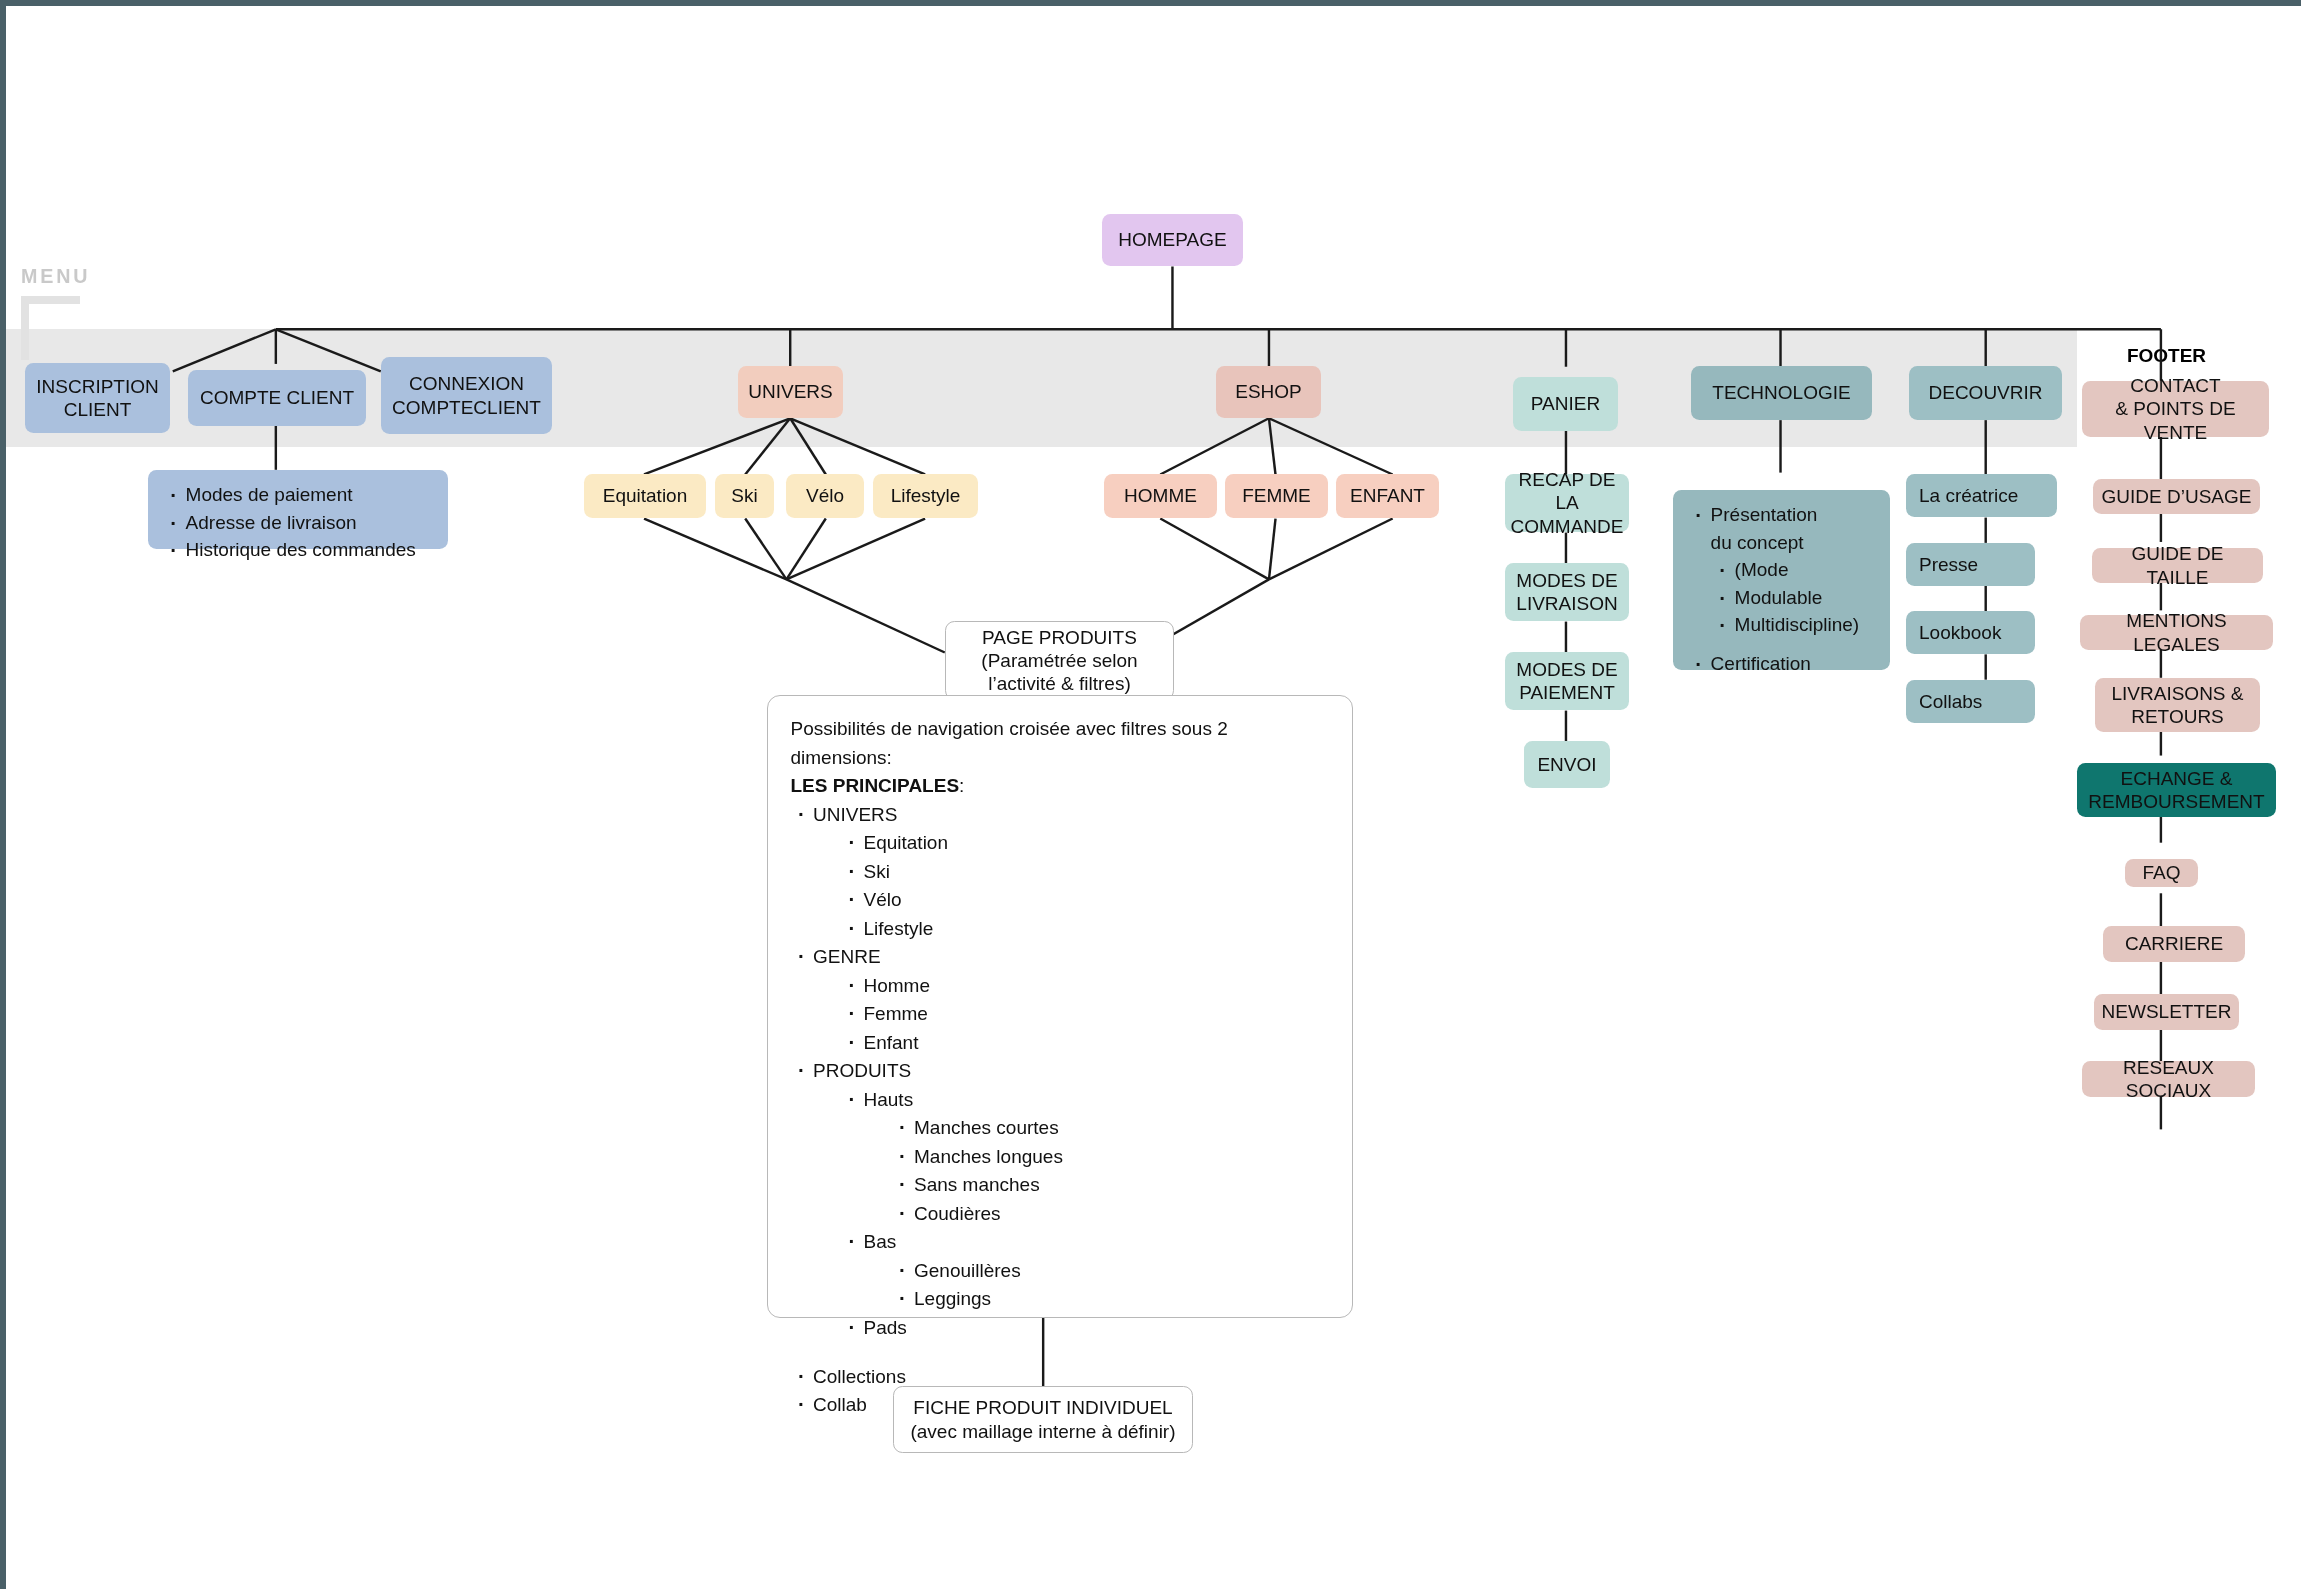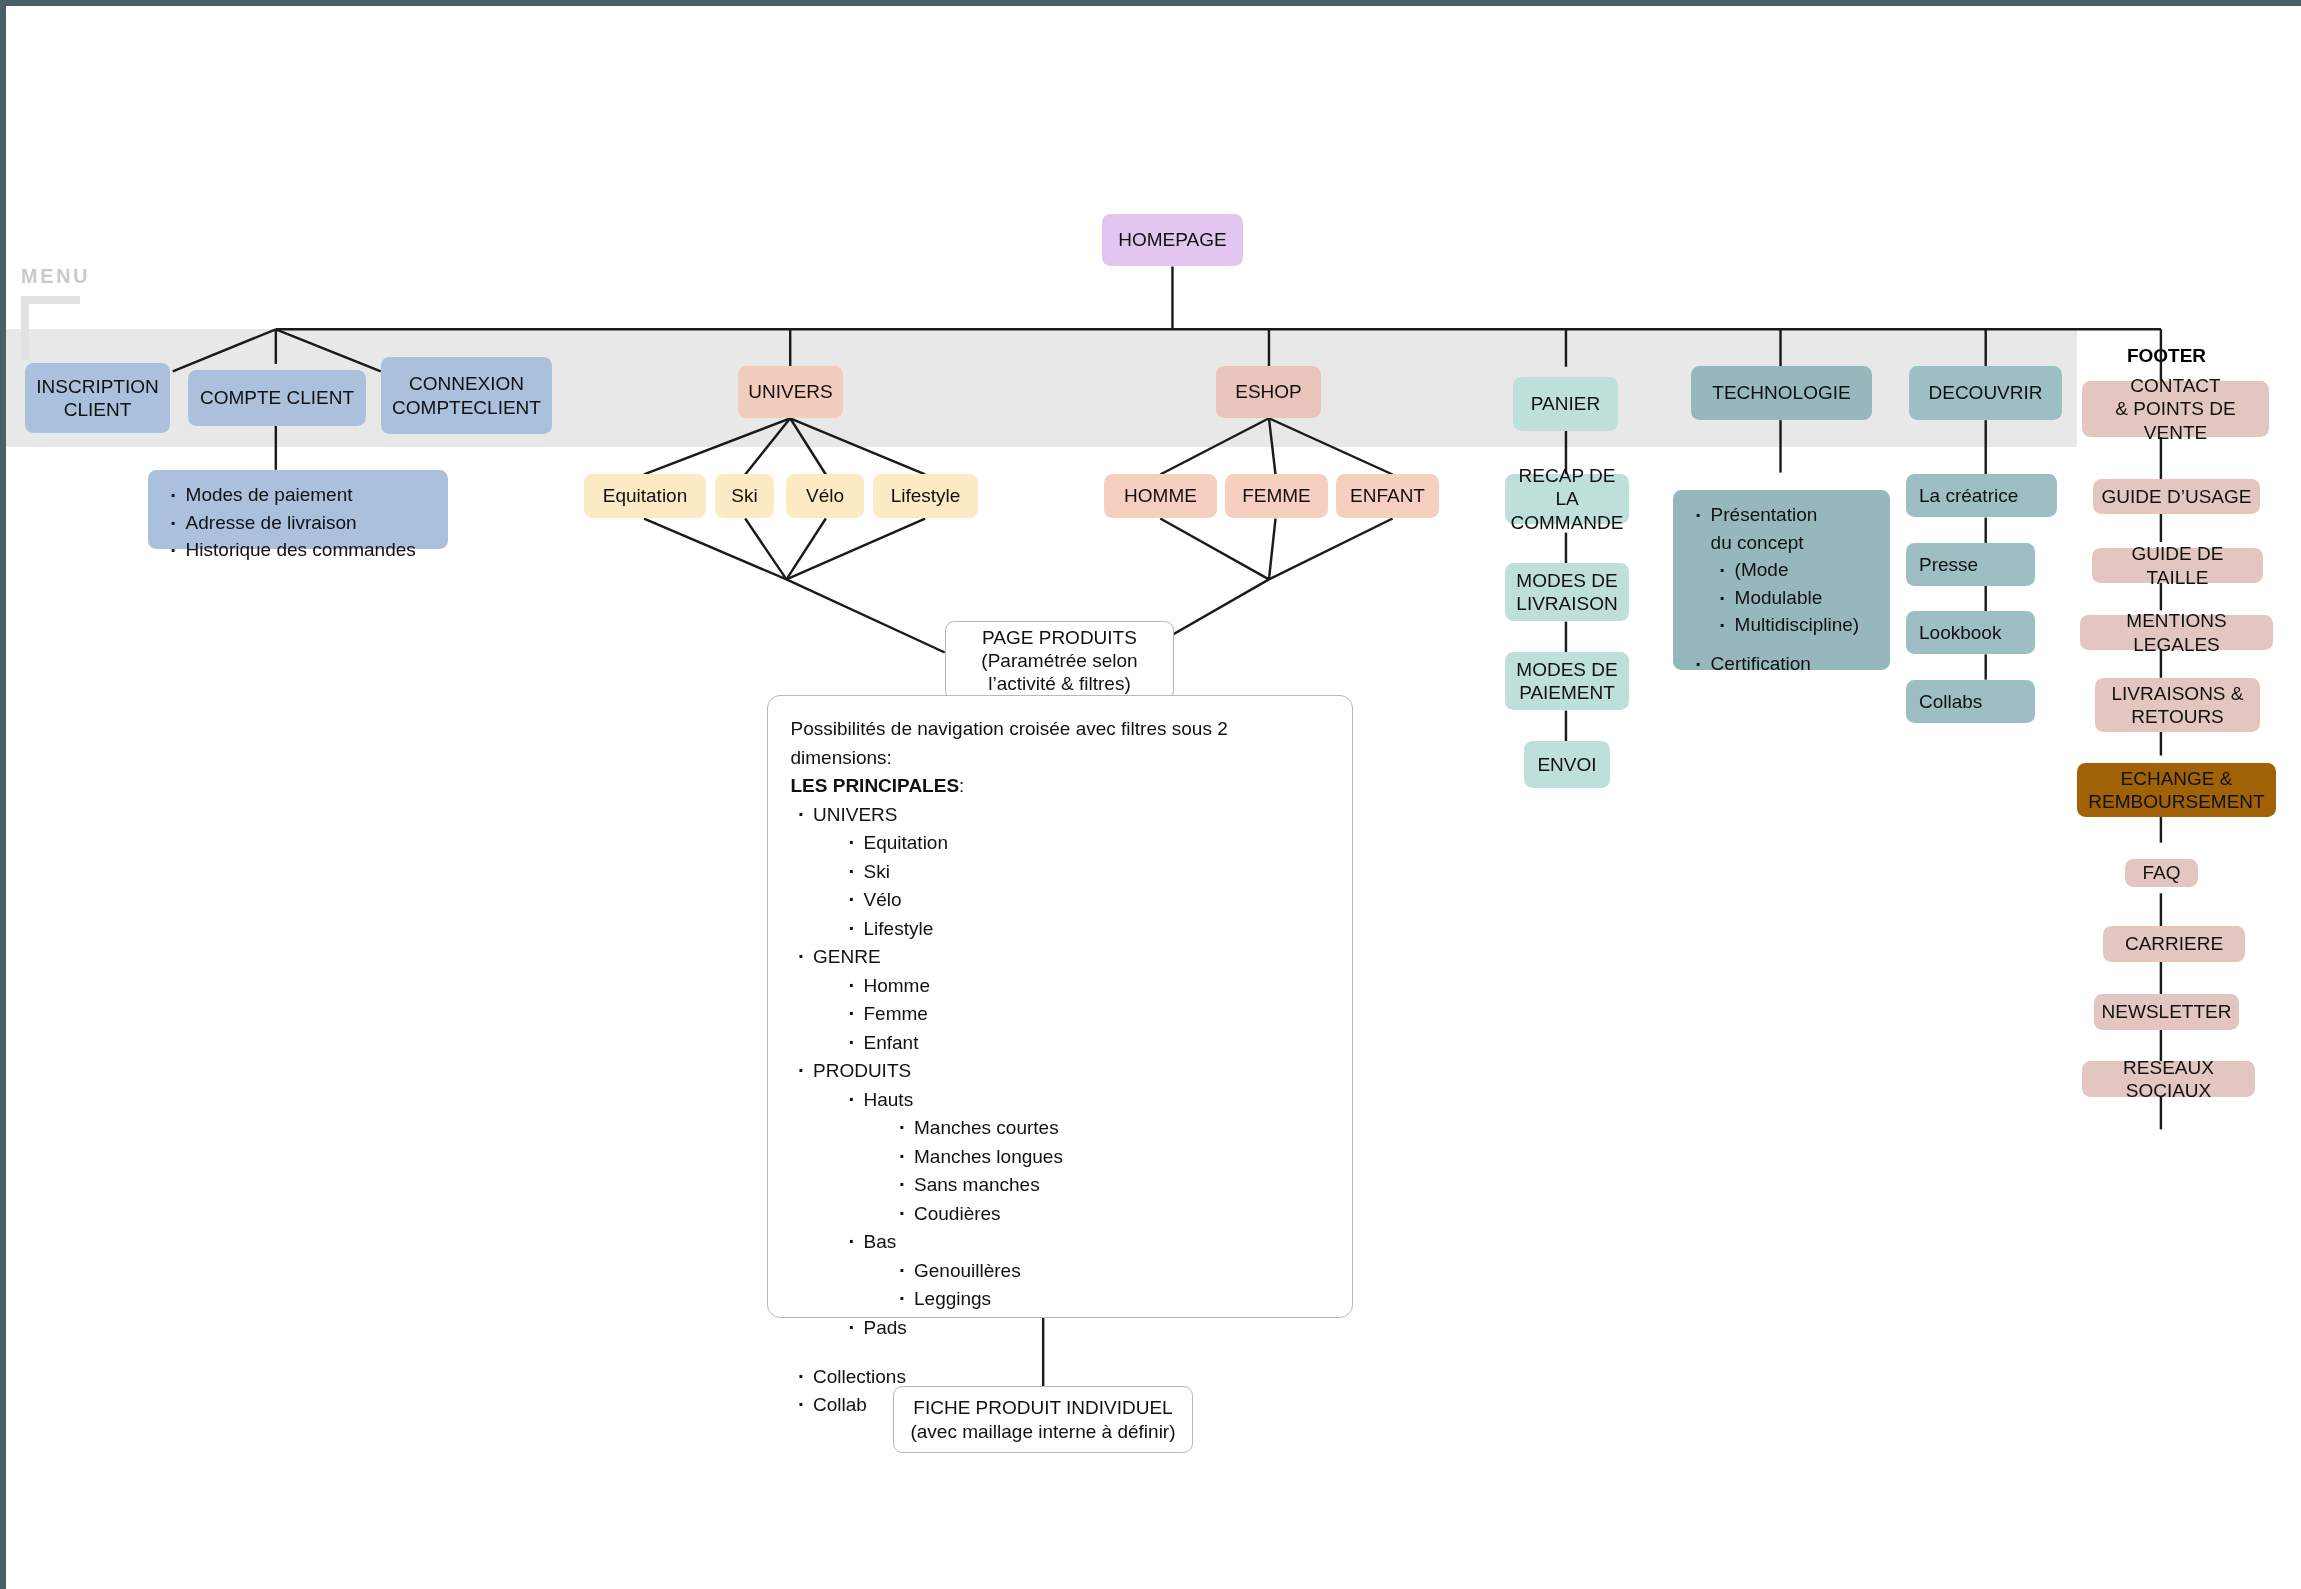--- a/index.html
+++ b/index.html
@@ -254,21 +254,21 @@
   <div class="node" style="left:1219px; top:468px; width:103px; height:44px; background:#f7cfc0;">FEMME</div>
   <div class="node" style="left:1330px; top:468px; width:103px; height:44px; background:#f7cfc0;">ENFANT</div>
 
   <div class="node plain" style="left:939px; top:615px; width:229px; height:79px;">PAGE PRODUITS
 (Paramétrée selon
 l’activité &amp; filtres)</div>
 
   <div class="node plain" style="left:887px; top:1380px; width:300px; height:67px;">FICHE PRODUIT INDIVIDUEL
 (avec maillage interne à définir)</div>
 
-  <div class="node" style="left:1499px; top:468px; width:124px; height:50px; background:#bfdfda;">RECAP DE LA
+  <div class="node" style="left:1499px; top:468px; width:124px; height:58px; background:#bfdfda;">RECAP DE LA
 COMMANDE</div>
   <div class="node" style="left:1499px; top:557px; width:124px; height:58px; background:#bfdfda;">MODES DE
 LIVRAISON</div>
   <div class="node" style="left:1499px; top:646px; width:124px; height:58px; background:#bfdfda;">MODES DE
 PAIEMENT</div>
   <div class="node" style="left:1518px; top:735px; width:86px; height:47px; background:#bfdfda;">ENVOI</div>
 
   <div class="bulletbox" style="left:1667px; top:467px; width:217px; height:180px; background:#96b8bd;margin-top:17px;">
     <ul>
       <li>Présentation</li>
@@ -286,21 +286,21 @@
   <div class="node lefttext" style="left:1900px; top:605px; width:129px; height:43px; background:#9dbfc4;">Lookbook</div>
   <div class="node lefttext" style="left:1900px; top:674px; width:129px; height:43px; background:#9dbfc4;">Collabs</div>
 
   <div class="node" style="left:2076px; top:375px; width:187px; height:56px; background:#e3c6c0;">CONTACT
 &amp; POINTS DE VENTE</div>
   <div class="node" style="left:2087px; top:473px; width:167px; height:35px; background:#e3c6c0;">GUIDE D’USAGE</div>
   <div class="node" style="left:2086px; top:542px; width:171px; height:35px; background:#e3c6c0;">GUIDE DE TAILLE</div>
   <div class="node" style="left:2074px; top:609px; width:193px; height:35px; background:#e3c6c0;">MENTIONS LEGALES</div>
   <div class="node" style="left:2089px; top:672px; width:165px; height:54px; background:#e3c6c0;">LIVRAISONS &amp;
 RETOURS</div>
-  <div class="node" style="left:2071px; top:757px; width:199px; height:54px; background:#a16207;">ECHANGE &amp;
+  <div class="node" style="left:2071px; top:757px; width:199px; height:54px; background:#0f766e;">ECHANGE &amp;
 REMBOURSEMENT</div>
   <div class="node" style="left:2119px; top:853px; width:73px; height:28px; background:#e3c6c0;">FAQ</div>
   <div class="node" style="left:2097px; top:920px; width:142px; height:36px; background:#e3c6c0;">CARRIERE</div>
   <div class="node" style="left:2088px; top:988px; width:145px; height:36px; background:#e3c6c0;">NEWSLETTER</div>
   <div class="node" style="left:2076px; top:1055px; width:173px; height:36px; background:#e3c6c0;">RESEAUX SOCIAUX</div>
 
   <div id="filters-panel" style="left:761px; top:689px; width:586px; height:623px;">
     <div class="head">Possibilités de navigation croisée avec filtres sous 2 dimensions:</div>
     <div>
       <span class="strong">LES PRINCIPALES</span><span>:</span>

